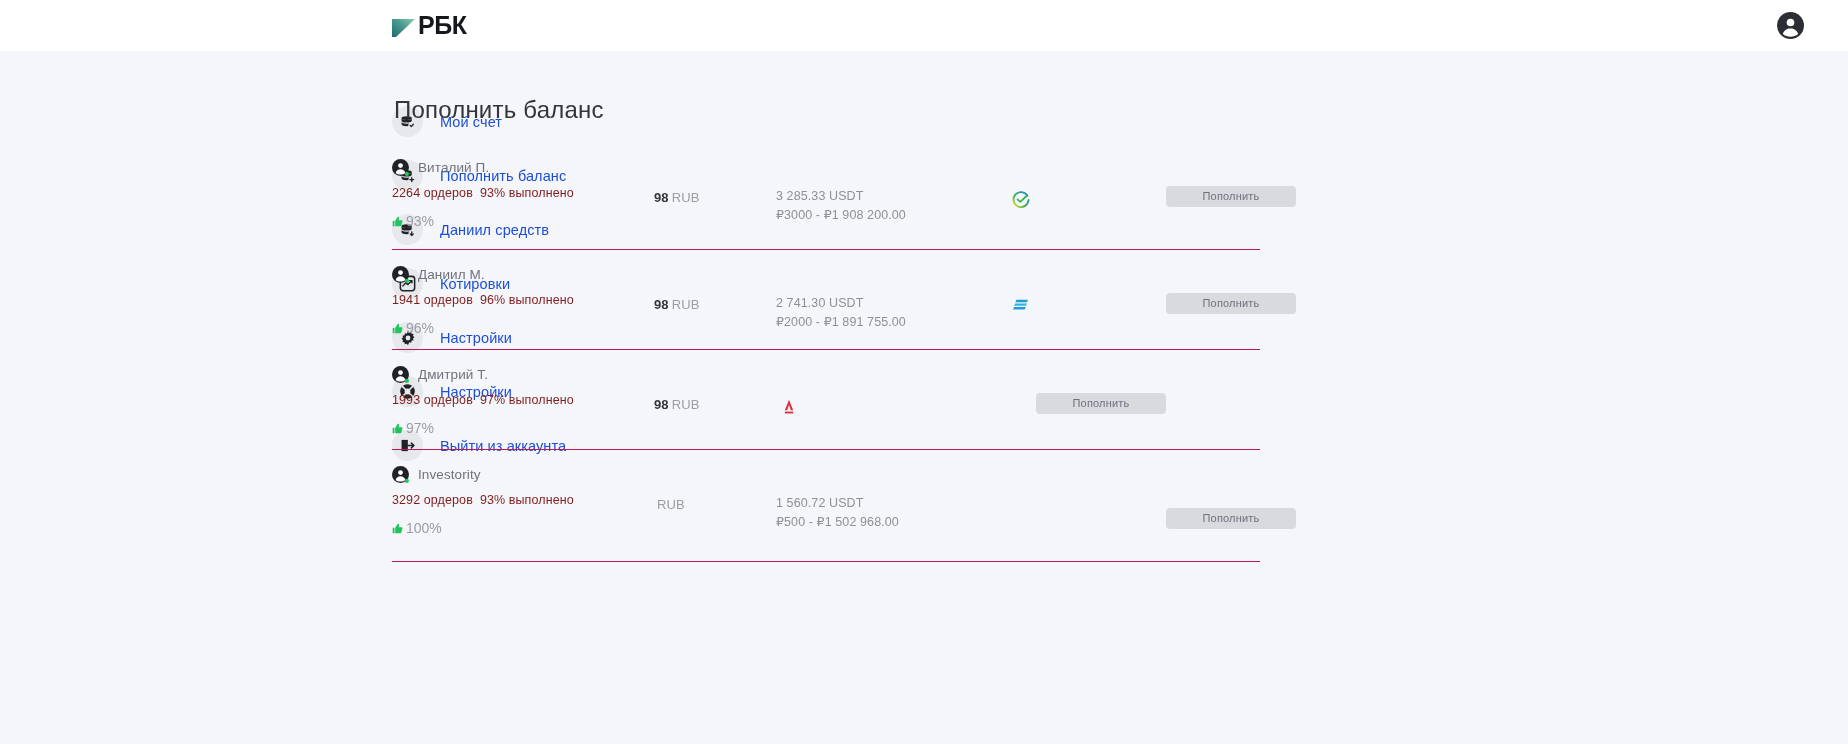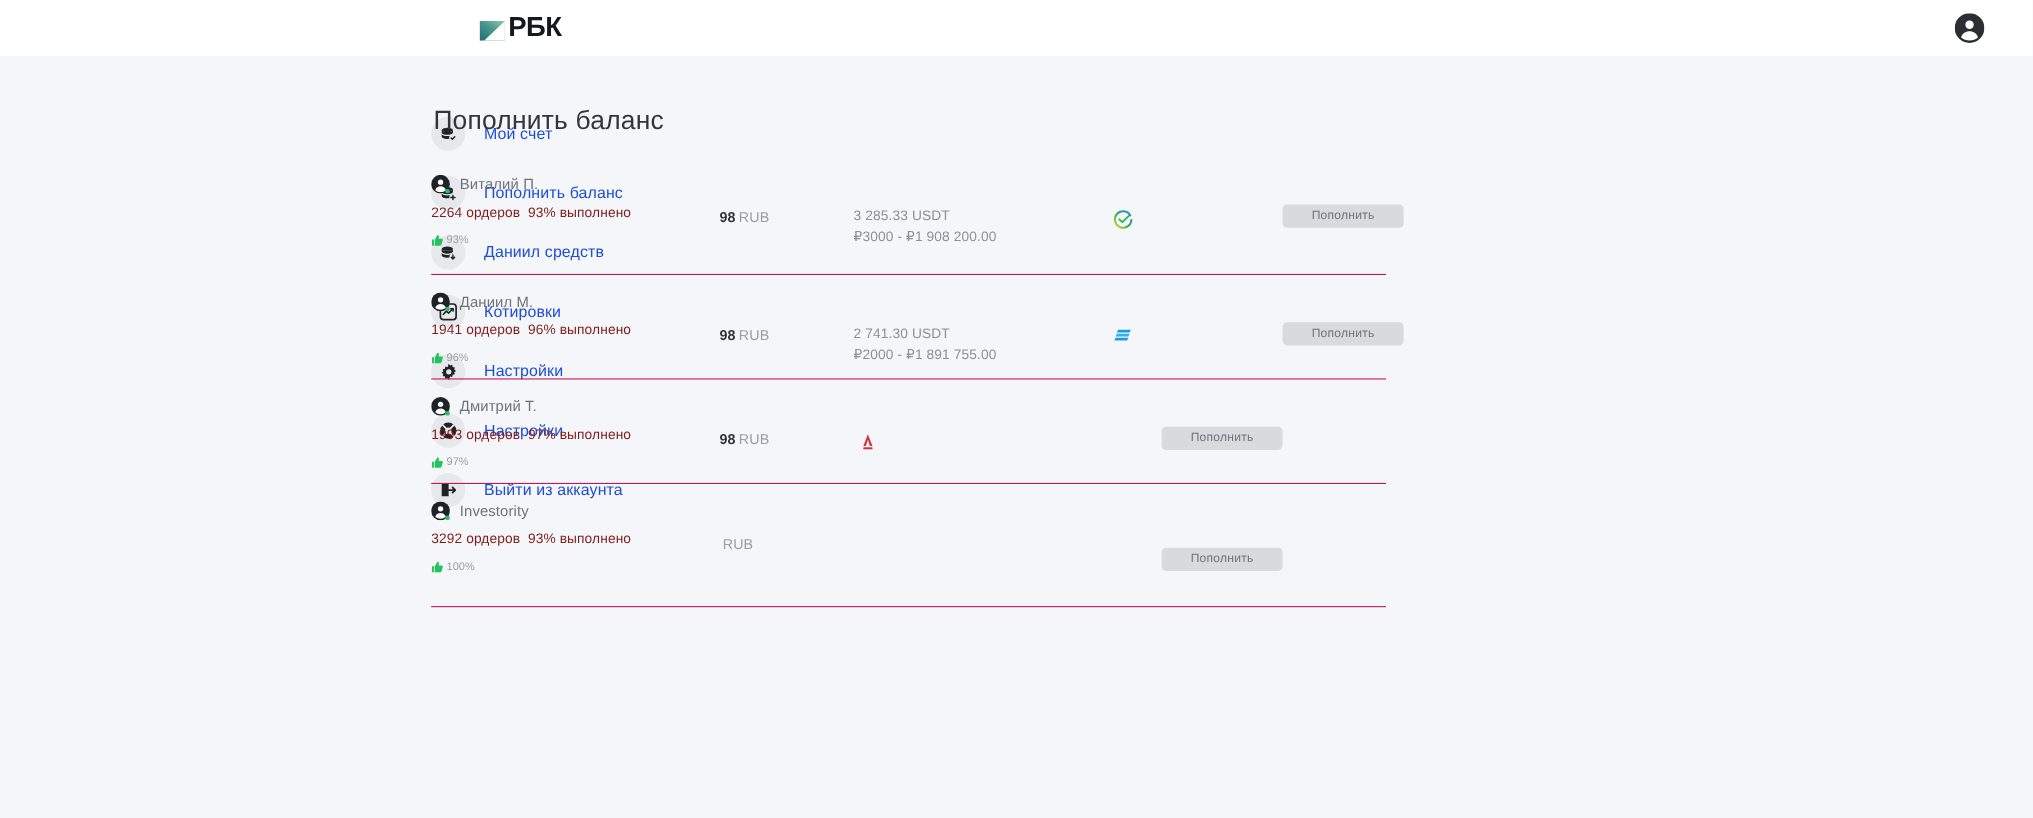--- a/index.html
+++ b/index.html
@@ -26,21 +26,20 @@
     align-items: center;
     justify-content: space-between;
     padding: 0 44px 0 392px;
     position: relative;
   }
 
   .brand {
     display: flex;
     align-items: center;
     height: 26px;
-    margin-left: 44px;
   }
   .brand-mark {
     width: 23px;
     height: 22px;
     margin-right: 3px;
     display: block;
   }
   .brand-text {
     font-size: 25px;
     font-weight: 700;
@@ -154,21 +153,21 @@
     font-size: 12.5px;
     color: #7f1d1d;
     letter-spacing: 0.1px;
     white-space: nowrap;
     margin-bottom: 13px;
   }
   .trader-stats .sep { display: inline-block; width: 7px; }
   .rating {
     display: flex;
     align-items: center;
-    font-size: 10px;
+    font-size: 14px;
     color: #9a9da6;
   }
   .thumb-icon {
     width: 11px;
     height: 11px;
     margin-right: 3px;
     display: block;
   }
 
   
@@ -205,21 +204,21 @@
   }
   .pay-icon { display: block; }
 
   
   .col-action {
     padding-top: 27px;
     display: flex;
     justify-content: flex-end;
   }
   .topup-btn {
-    width: 110px;
+    width: 130px;
     height: 21px;
     border: none;
     border-radius: 4px;
     background: #d9dade;
     color: #6e727c;
     font-size: 11px;
     font-family: "Liberation Sans", sans-serif;
     letter-spacing: 0.2px;
     cursor: pointer;
     line-height: 21px;
@@ -520,20 +519,24 @@
                 <path d="M4.6 7.2L8.4 1c1.5 0 2.1 1 1.9 2.3L9.9 6h4.1c1 0 1.6 0.9 1.3 1.8l-1.7 5.6c-0.2 0.9-0.9 1.6-1.9 1.6H4.6z" fill="#21c45d"></path>
               </svg>
               <span>100%</span>
             </div>
           </div>
 
           <div class="col-price">
             <b></b><span>RUB</span>
           </div>
 
+          <div class="col-amounts">
+            <div>1 560.72 USDT</div>
+            <div>₽500 - ₽1 502 968.00</div>
+          </div>
 
           <div class="col-payment"></div>
 
           <div class="col-action">
             <button class="topup-btn">Пополнить</button>
           </div>
         </div>
       </div>
 
     </div>

